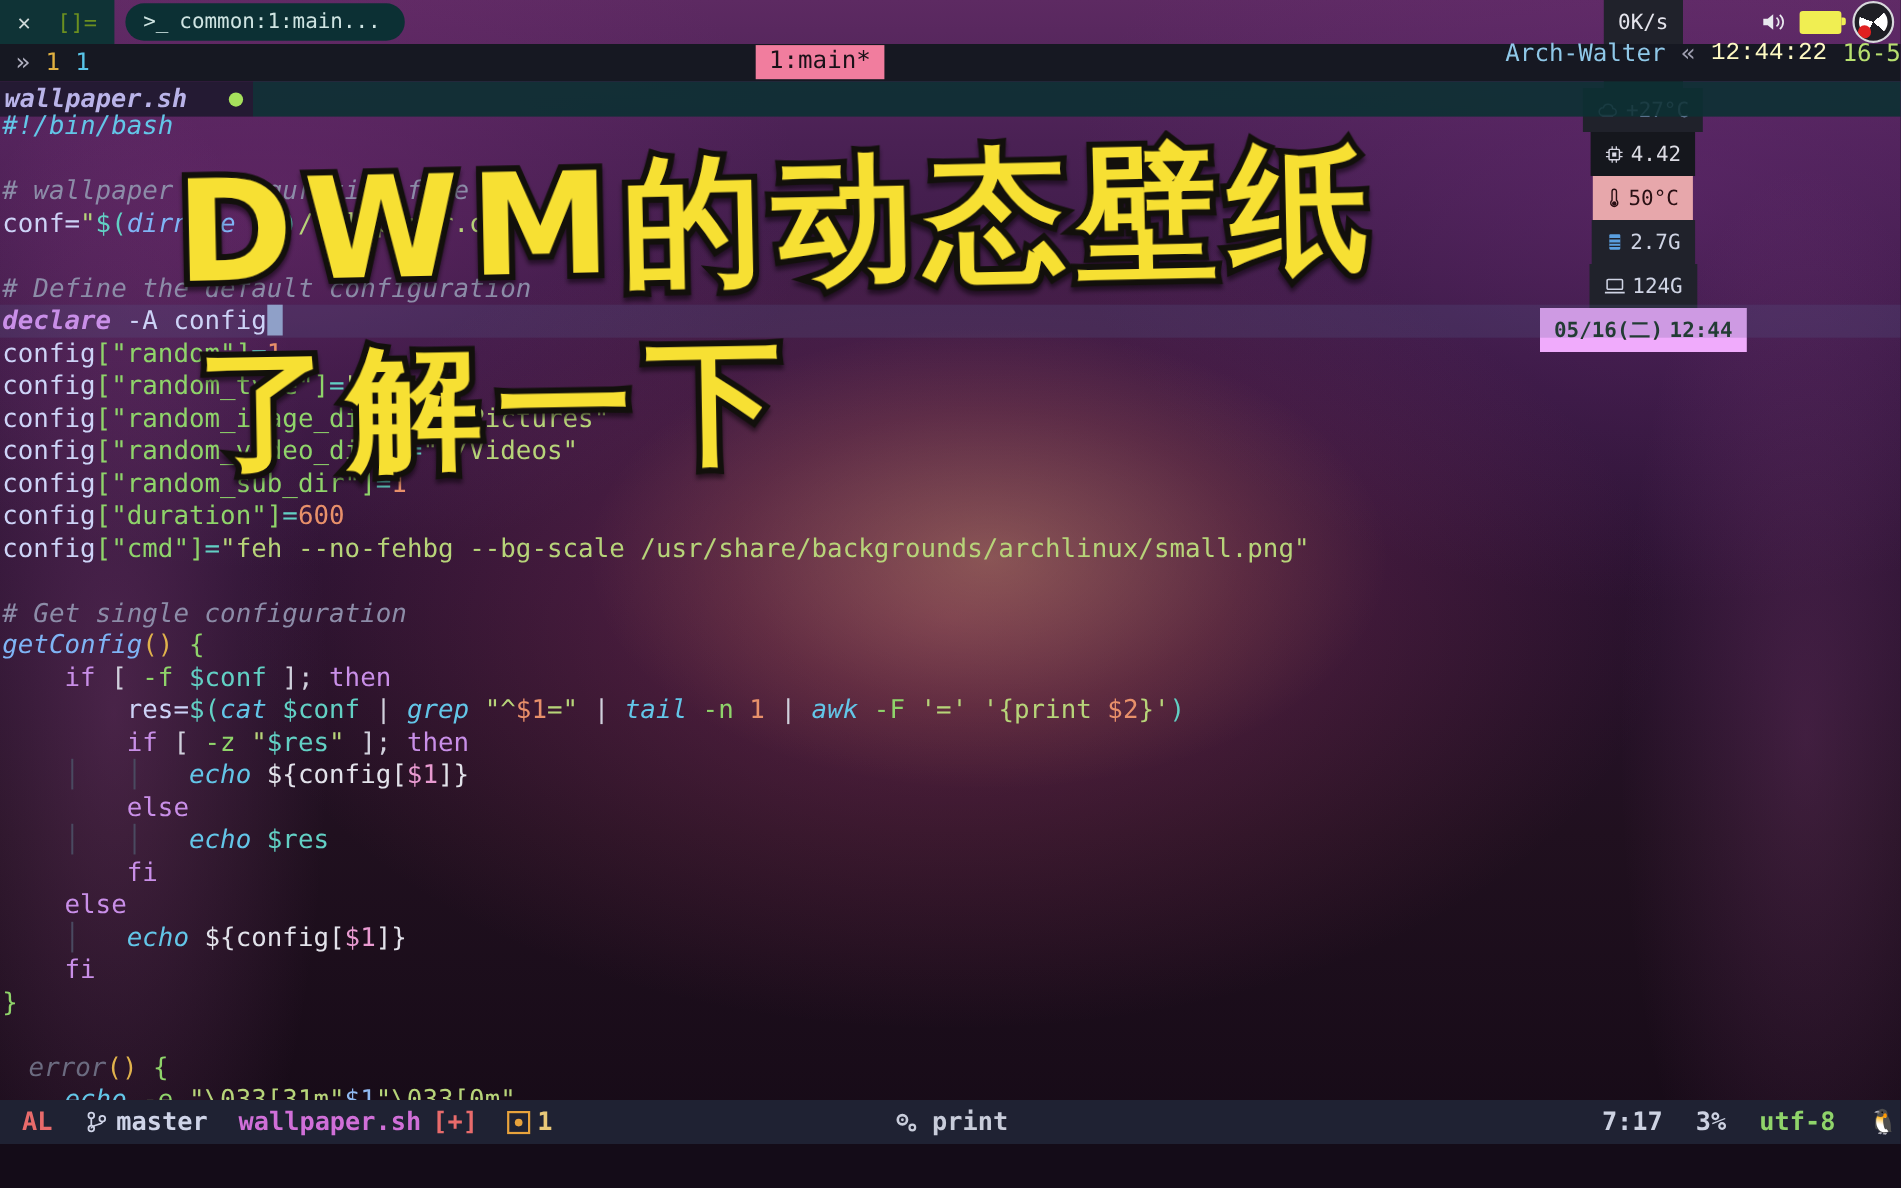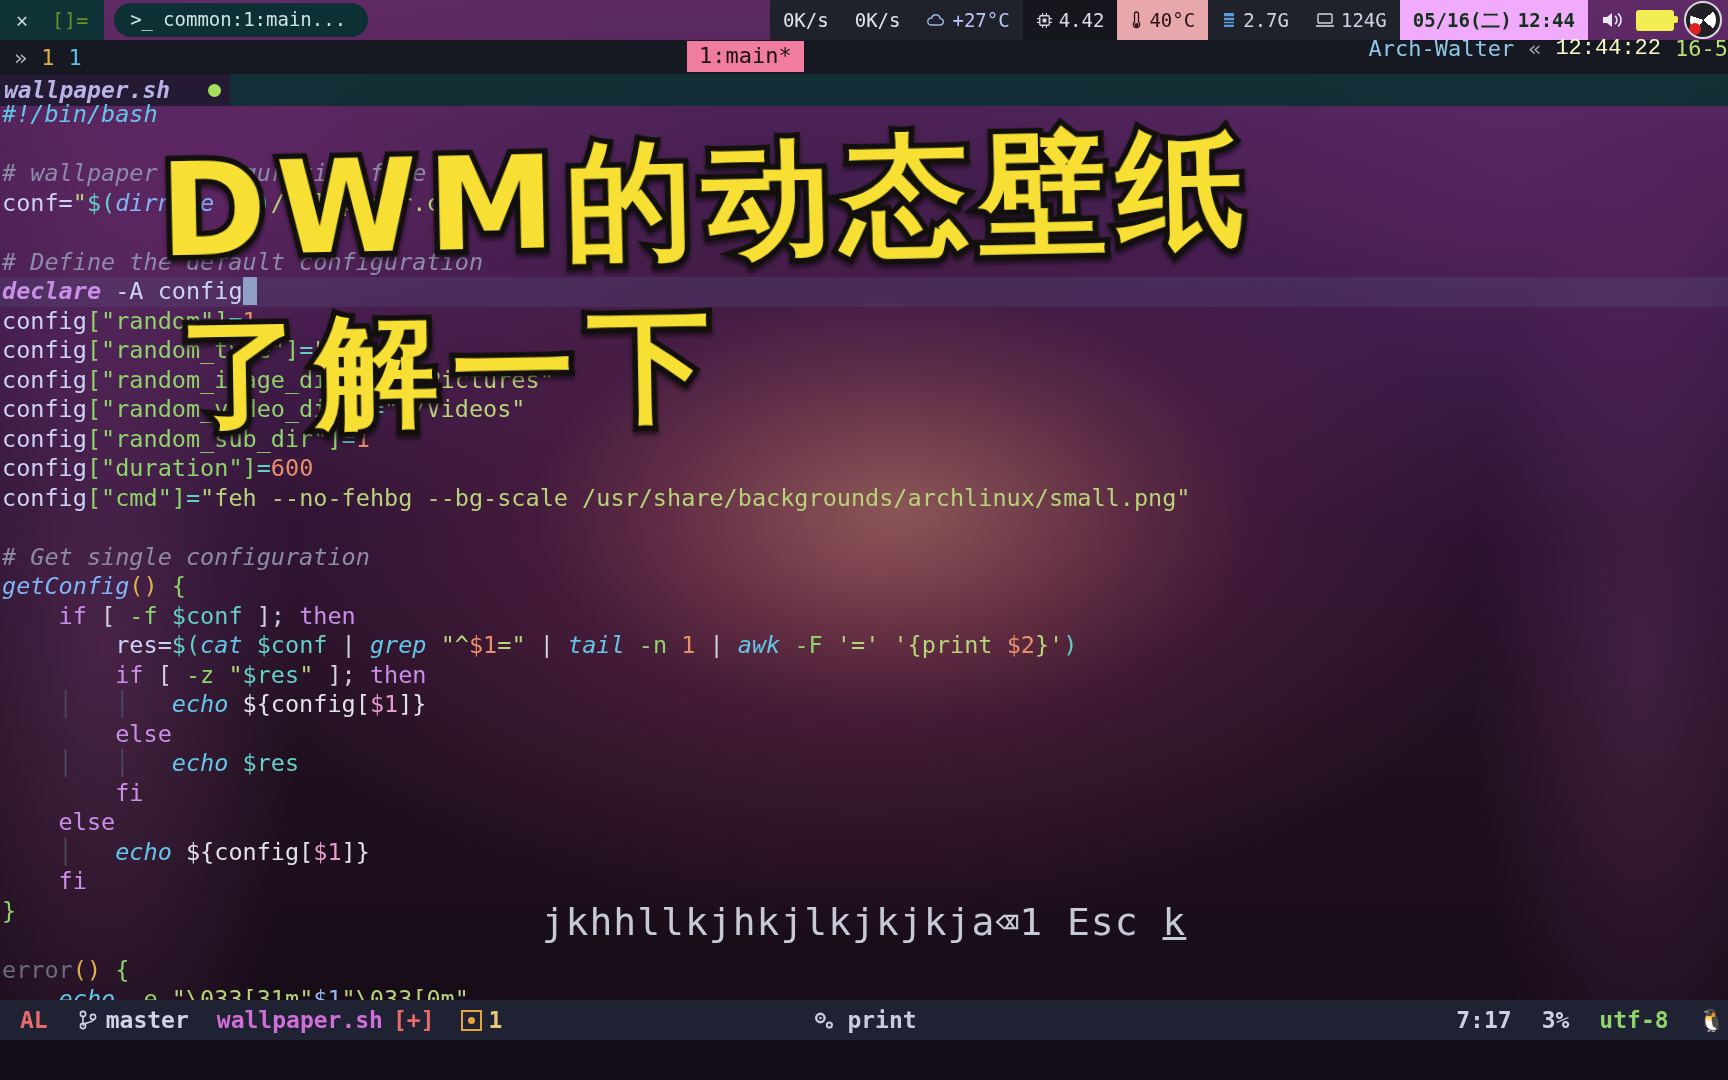--- a/index.html
+++ b/index.html
@@ -37,21 +37,21 @@
   .dwmbar .lefttags{
     display:flex;align-items:center;height:40px;background:#0f3336;padding:0 4px;
   }
   .tag{padding:0 12px;line-height:40px;font-size:20px;color:#cfd8d8;}
   .tag.brackets{color:#6b8f20;}
   .winbtn{
     margin-left:10px;background:#0c3034;border-radius:20px;
     padding:5px 22px 7px 16px;font-size:19px;color:#cfe4e2;display:flex;align-items:center;gap:10px;
   }
   .dwmbar .spacer{flex:1;}
-  .statusgroup{display:flex;align-items:center;height:40px;font-size:19px;}
+  .statusgroup{display:flex;align-items:center;height:40px;font-size:19px;flex-direction:column;}
   .st{display:flex;align-items:center;gap:6px;padding:0 13px;height:40px;line-height:40px;background:#20222b;}
   .st.net{color:#e4e4ec;}
   .st.temp-out{color:#b9c7ff;background:#20222b;}
   .st.cpu{background:#15171d;color:#dcdce4;}
   .st.hot{background:#e7a7ab;color:#2a1014;}
   .st.mem{background:#20222b;color:#cfd4e4;}
   .st.disk{background:#20222b;color:#cfd4e4;}
   .st.date{background:#f0abfc;color:#14321b;font-weight:bold;}
   .trayicons{display:flex;align-items:center;gap:10px;padding:0 6px 0 12px;height:40px;}
   .battery{
@@ -106,21 +106,21 @@
   .c-var{color:#cdd3f7;}
   .c-op{color:#62d0c4;}
   .c-str{color:#b7d479;}
   .c-key{color:#c98fe8;font-style:italic;font-weight:bold;}
   .c-kw{color:#c98fe8;}
   .c-num{color:#e8906a;}
   .c-fn{color:#7fb4f5;font-style:italic;}
   .c-cmd{color:#63c6e8;font-style:italic;}
   .c-punc{color:#d0d0dc;}
   .c-grn{color:#8fd46a;}
-  .c-err{color:#6b6b80;}
+  .c-err{color:#6b6b80;font-style:italic;margin-left:24px;}
   .c-white{color:#e2e2ea;}
   .c-paren{color:#e0b24c;}
   .c-blue{color:#8fb8f0;}
   .c-pink{color:#e89ad0;}
   .cursorblk{background:#8fa0c8;color:#1a1a26;}
 
   
   .keycast{
     position:absolute;left:0;right:0;top:900px;text-align:center;
     font-size:38px;letter-spacing:1px;color:#c6c9d6;
@@ -197,21 +197,21 @@
               <path d="M7 1v3M11 1v3M7 14v3M11 14v3M1 7h3M1 11h3M14 7h3M14 11h3"></path>
             </g>
         </svg>
         <span>4.42</span>
       </span>
       <span class="st hot">
         <svg width="13" height="18" viewBox="0 0 12 18">
           <path d="M6 1a2 2 0 0 0-2 2v8a3.2 3.2 0 1 0 4 0V3a2 2 0 0 0-2-2z" fill="none" stroke="#2a1014" stroke-width="1.3"></path>
           <circle cx="6" cy="14" r="2" fill="#2a1014"></circle>
         </svg>
-        <span>40°C</span>
+        <span>50°C</span>
       </span>
       <span class="st mem">
         <svg width="16" height="18" viewBox="0 0 16 18">
           <rect x="3" y="2" width="10" height="14" rx="1" fill="#5a9fe0"></rect>
           <g stroke="#20222b" stroke-width="1.3">
               <path d="M3 6h10M3 10h10M3 13h10"></path>
             </g>
         </svg>
         <span>2.7G</span>
       </span>
@@ -261,24 +261,20 @@
     <div class="bufline">
       <span class="fill"></span>
         <span class="fill2"></span>
       <span class="bufname">wallpaper.sh</span>
       <span class="bufdot"></span>
     </div>
 
     <div class="code" id="code"><div class="ln"><span class="c-cmd">#!/bin/bash</span></div><div class="ln">&nbsp;</div><div class="ln"><span class="c-comment"># wallpaper configuration file</span></div><div class="ln"><span class="c-var">conf=</span><span class="c-str">"</span><span class="c-op">$(</span><span class="c-fn">dirname </span><span class="c-op">$0</span><span class="c-op">)</span><span class="c-str">/wallpaper.conf"</span></div><div class="ln">&nbsp;</div><div class="ln"><span class="c-comment"># Define the default configuration</span></div><div class="ln cursorline"><span class="c-key">declare</span><span class="c-var"> -A </span><span class="c-var">config</span><span class="cursorblk"> </span></div><div class="ln"><span class="c-var">config</span><span class="c-grn">[</span><span class="c-grn">"random"</span><span class="c-grn">]</span><span class="c-op">=</span><span class="c-num">1</span></div><div class="ln"><span class="c-var">config</span><span class="c-grn">[</span><span class="c-grn">"random_type"</span><span class="c-grn">]</span><span class="c-op">=</span><span class="c-str">"image"</span></div><div class="ln"><span class="c-var">config</span><span class="c-grn">[</span><span class="c-grn">"random_image_dir"</span><span class="c-grn">]</span><span class="c-op">=</span><span class="c-str">"~/Pictures"</span></div><div class="ln"><span class="c-var">config</span><span class="c-grn">[</span><span class="c-grn">"random_video_dir"</span><span class="c-grn">]</span><span class="c-op">=</span><span class="c-str">"~/Videos"</span></div><div class="ln"><span class="c-var">config</span><span class="c-grn">[</span><span class="c-grn">"random_sub_dir"</span><span class="c-grn">]</span><span class="c-op">=</span><span class="c-num">1</span></div><div class="ln"><span class="c-var">config</span><span class="c-grn">[</span><span class="c-grn">"duration"</span><span class="c-grn">]</span><span class="c-op">=</span><span class="c-num">600</span></div><div class="ln"><span class="c-var">config</span><span class="c-grn">[</span><span class="c-grn">"cmd"</span><span class="c-grn">]</span><span class="c-op">=</span><span class="c-str">"feh --no-fehbg --bg-scale /usr/share/backgrounds/archlinux/small.png"</span></div><div class="ln">&nbsp;</div><div class="ln"><span class="c-comment"># Get single configuration</span></div><div class="ln"><span class="c-fn">getConfig</span><span class="c-paren">()</span><span class="c-var"> </span><span class="c-grn">{</span></div><div class="ln"><span>    </span><span class="c-kw">if</span><span class="c-punc"> [ </span><span class="c-grn">-f</span><span class="c-punc"> </span><span class="c-op">$conf</span><span class="c-punc"> ]; </span><span class="c-kw">then</span></div><div class="ln"><span>    </span><span>    </span><span class="c-var">res=</span><span class="c-op">$(</span><span class="c-cmd">cat</span><span class="c-punc"> </span><span class="c-op">$conf</span><span class="c-punc"> | </span><span class="c-cmd">grep</span><span class="c-punc"> </span><span class="c-str">"^</span><span class="c-num">$1</span><span class="c-str">="</span><span class="c-punc"> | </span><span class="c-cmd">tail</span><span class="c-punc"> </span><span class="c-grn">-n</span><span class="c-punc"> </span><span class="c-num">1</span><span class="c-punc"> | </span><span class="c-cmd">awk</span><span class="c-punc"> </span><span class="c-grn">-F</span><span class="c-punc"> </span><span class="c-str">'='</span><span class="c-punc"> </span><span class="c-str">'{print </span><span class="c-num">$2</span><span class="c-str">}'</span><span class="c-op">)</span></div><div class="ln"><span>    </span><span>    </span><span class="c-kw">if</span><span class="c-punc"> [ </span><span class="c-grn">-z</span><span class="c-punc"> </span><span class="c-str">"</span><span class="c-op">$res</span><span class="c-str">"</span><span class="c-punc"> ]; </span><span class="c-kw">then</span></div><div class="ln"><span>    </span><span class="indentguide">│   </span><span class="indentguide">│   </span><span class="c-cmd">echo</span><span class="c-punc"> </span><span class="c-white">${config[</span><span class="c-pink">$1</span><span class="c-white">]}</span></div><div class="ln"><span>    </span><span>    </span><span class="c-kw">else</span></div><div class="ln"><span>    </span><span class="indentguide">│   </span><span class="indentguide">│   </span><span class="c-cmd">echo</span><span class="c-punc"> </span><span class="c-op">$res</span></div><div class="ln"><span>    </span><span>    </span><span class="c-kw">fi</span></div><div class="ln"><span>    </span><span class="c-kw">else</span></div><div class="ln"><span>    </span><span class="indentguide">│   </span><span class="c-cmd">echo</span><span class="c-punc"> </span><span class="c-white">${config[</span><span class="c-pink">$1</span><span class="c-white">]}</span></div><div class="ln"><span>    </span><span class="c-kw">fi</span></div><div class="ln"><span class="c-grn">}</span></div><div class="ln">&nbsp;</div><div class="ln"><span class="c-err">error</span><span class="c-paren">()</span><span class="c-var"> </span><span class="c-grn">{</span></div><div class="ln"><span>    </span><span class="c-cmd">echo</span><span class="c-punc"> </span><span class="c-grn">-e</span><span class="c-punc"> </span><span class="c-str">"\033[31m"</span><span class="c-blue">$1</span><span class="c-str">"\033[0m"</span></div></div>
   </div>
 
-  <div class="keycast">
-    <span>jkhhllkjhkjlkjkjkja</span><span>⌫</span><span>1 Esc</span>
-    <span class="u">k</span>
-  </div>
 
   <div class="vimstatus">
     <span class="vs-mode">AL</span>
     <span class="vs-git">
       <svg width="20" height="22" viewBox="0 0 20 22">
         <circle cx="5" cy="5" r="2.6" fill="none" stroke="#cfd4e8" stroke-width="1.6"></circle>
         <circle cx="5" cy="17" r="2.6" fill="none" stroke="#cfd4e8" stroke-width="1.6"></circle>
         <circle cx="15" cy="8" r="2.6" fill="none" stroke="#cfd4e8" stroke-width="1.6"></circle>
         <path d="M5 8v6M15 11c0 3-10 2-10 6" fill="none" stroke="#cfd4e8" stroke-width="1.6"></path>
       </svg>

